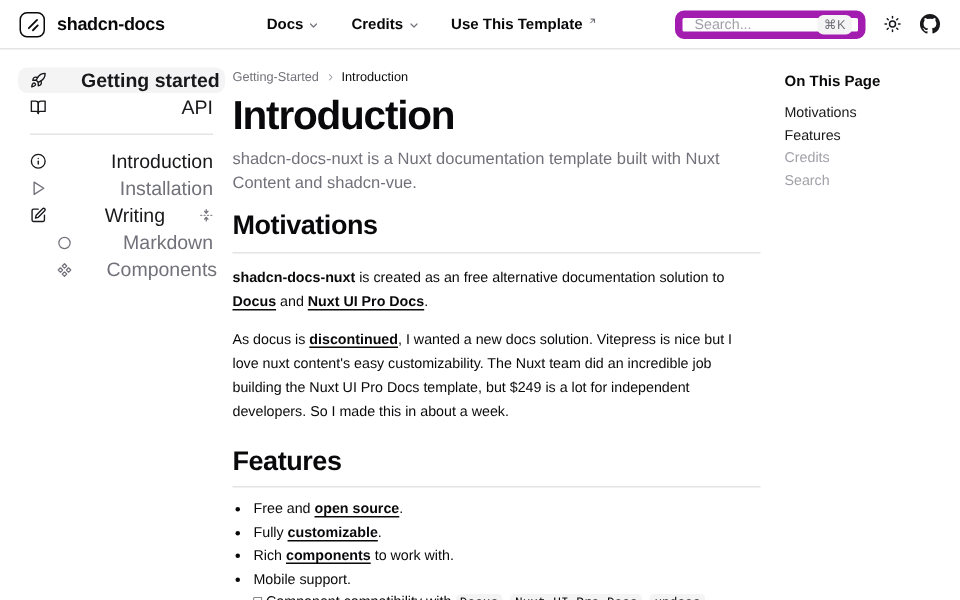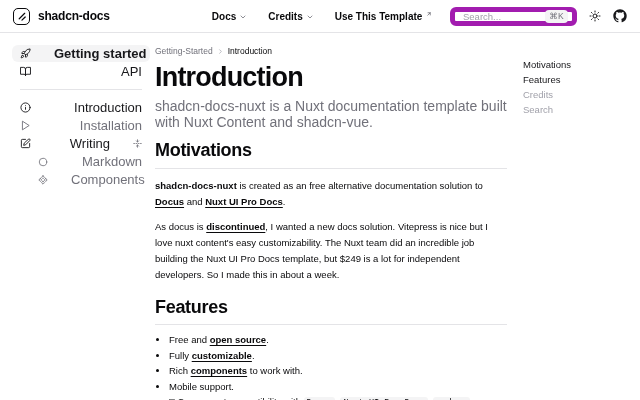--- a/index.html
+++ b/index.html
@@ -8,21 +8,21 @@
     font-family: "Liberation Sans", sans-serif;
     background:#ffffff; color:#09090b;
     -webkit-font-smoothing: antialiased;
   }
   svg { display:block; }
 
   
   .header { height:30px; display:flex; align-items:center; padding:16px 13px; border-bottom:1px solid #e4e4e7; }
   .logo { width:17px; height:17px; border:1.5px solid #09090b; border-radius:5px; display:flex; align-items:center; justify-content:center; flex:none; }
   .brand { font-size:12px; font-weight:700; margin-left:8px; letter-spacing:-0.2px; white-space:nowrap; }
-  .nav { display:flex; align-items:center; gap:21px; margin-left:102px;justify-content:space-between; }
+  .nav { display:flex; align-items:center; gap:21px; margin-left:68px;justify-content:space-between; }
   .nav-item { display:flex; align-items:center; gap:3px; font-size:10px; font-weight:600; cursor:pointer; white-space:nowrap; }
   .nav-item .chev { color:#71717a; margin-top:1px; }
   .ext-arrow { color:#52525b; margin:-4px 0 0 1px; }
   .search { margin-left:auto; width:127px; height:19px; border:5px solid #a21caf; border-radius:6px; display:flex; align-items:center; padding:0 4px 0 8px; background:#fff; }
   .search input { border:none; outline:none; width:76px; font-size:9.5px; color:#09090b; font-family:"Liberation Sans",sans-serif; background:transparent; }
   .search input::placeholder { color:#a1a1aa; }
   .kbd { margin-left:auto; background:#f4f4f5; border-radius:4px; font-size:8.5px; padding:1.5px 4px; color:#71717a; font-weight:500; letter-spacing:0.3px; }
   .hdr-btn { margin-left:12px; color:#18181b; cursor:pointer; display:flex; align-items:center; }
 
   
@@ -38,21 +38,21 @@
   .side-item .fold { color:#71717a; }
   .side-divider { height:1px; background:#e4e4e7; margin:9px 8px 9px 8px; }
   .icon-11 { flex:none; }
 
   
   .main { width:352px; flex:none; margin-left:5px; padding-top:13px; }
   .breadcrumb { display:flex; align-items:center; gap:4px; font-size:8.5px; color:#71717a; }
   .breadcrumb .current { color:#09090b; font-weight:500; }
   .crumb-sep { color:#a1a1aa; margin-top:1px; }
   h1.page-title { font-size:27px; font-weight:800; letter-spacing:-0.8px; margin-top:6px; }
-  .page-desc { font-size:14px; line-height:16px; color:#71717a; margin-top:5px; }
+  .page-desc { font-size:11px; line-height:16px; color:#71717a; margin-top:5px; }
   h2.section { font-size:18px; font-weight:700; letter-spacing:-0.3px; margin-top:10px; padding-bottom:7px; border-bottom:1px solid #e4e4e7; }
   h2.section.gap-lg { margin-top:14px; padding-bottom:6px; }
   .para { font-size:9.5px; line-height:16px; margin-top:9px; color:#09090b; }
   .b { font-weight:700; }
   .doc-link { font-weight:700; color:inherit; text-decoration:underline; text-underline-offset:2px; text-decoration-thickness:1px; cursor:pointer; }
   ul.features { margin-top:9px; padding-left:14px; }
   ul.features li { font-size:9.5px; line-height:11px; margin-bottom:4.5px; color:#09090b; }
   code.chip { font-family:"Liberation Mono", monospace; font-size:8.5px; background:#f4f4f5; padding:1px 3px; border-radius:3px; }
 
   
@@ -211,19 +211,20 @@
     <ul class="features">
       <li><span>Free and </span><a class="doc-link">open source</a><span>.</span></li>
       <li><span>Fully </span><a class="doc-link">customizable</a><span>.</span></li>
       <li><span>Rich </span><a class="doc-link">components</a><span> to work with.</span></li>
       <li><span>Mobile support.</span></li>
       <li><span>□ Component compatibility with </span><code class="chip">Docus</code><span>, </span><code class="chip">Nuxt UI Pro Docs</code><span>, </span><code class="chip">undocs</code><span>.</span></li>
     </ul>
   </div>
 
   <div class="toc">
+    <div class="toc-title">On This Page</div>
     <a class="toc-link first">Motivations</a>
     <a class="toc-link">Features</a>
     <a class="toc-link muted">Credits</a>
     <a class="toc-link muted">Search</a>
   </div>
 
 </div>
 
 </body></html>

